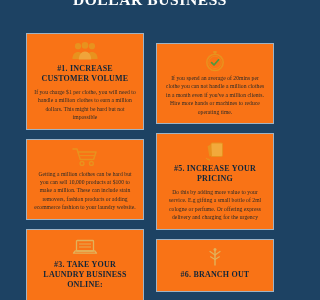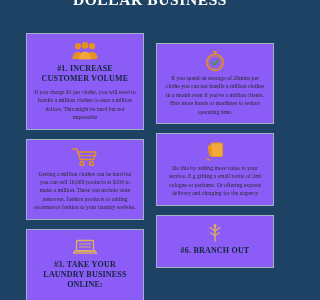--- a/index.html
+++ b/index.html
@@ -21,21 +21,21 @@
     letter-spacing:.6px;
     text-transform:uppercase;
     white-space:nowrap;
   }
 
   .col{position:absolute;width:118px;}
   .col-left{left:26px;top:33px;}
   .col-right{left:156px;top:43px;}
 
   .card{
-    background:#8b5cf6;
+    background:#f97316;
     border:1px solid #9fb3c4;
     box-sizing:border-box;
     width:118px;
     padding:6px 7px 7px 7px;
     margin-bottom:9px;
     text-align:center;
     overflow:hidden;
   }
   .card-icon{
     height:22px;
@@ -131,20 +131,21 @@
 
     <div class="card">
       <div class="card-icon">
         <svg width="22" height="20" viewBox="0 0 22 20">
           <rect x="7" y="2" width="11.5" height="13.5" rx="1.2" fill="#f2a93b" stroke="#e8921e" stroke-width="1"></rect>
           <path d="M6.6 3.4 L3.6 5.2 L5.4 15.4 L8 14.6 Z" fill="#e8921e"></path>
           <line x1="2.4" y1="17.4" x2="4.2" y2="18.6" stroke="#e8921e" stroke-width="1.1" stroke-linecap="round"></line>
           <line x1="4.6" y1="18.2" x2="5.6" y2="19.4" stroke="#e8921e" stroke-width="1.1" stroke-linecap="round"></line>
         </svg>
       </div>
+      <div class="card-title">#5. Increase Your Pricing</div>
       <div class="card-body">Do this by adding more value to your service. E.g gifting a small bottle of 2ml cologne or perfume. Or offering express delivery and charging for the urgency</div>
     </div>
 
     <div class="card">
       <div class="card-icon">
         <svg width="20" height="20" viewBox="0 0 20 20">
           <line x1="10" y1="3" x2="10" y2="18" stroke="#e2b25a" stroke-width="1.4" stroke-linecap="round"></line>
           <path d="M10 8 L5 4.5" stroke="#e2b25a" stroke-width="1.2" stroke-linecap="round"></path>
           <path d="M10 8 L15 4.5" stroke="#e2b25a" stroke-width="1.2" stroke-linecap="round"></path>
           <path d="M10 12.5 L5.6 9.8" stroke="#e2b25a" stroke-width="1.1" stroke-linecap="round"></path>

